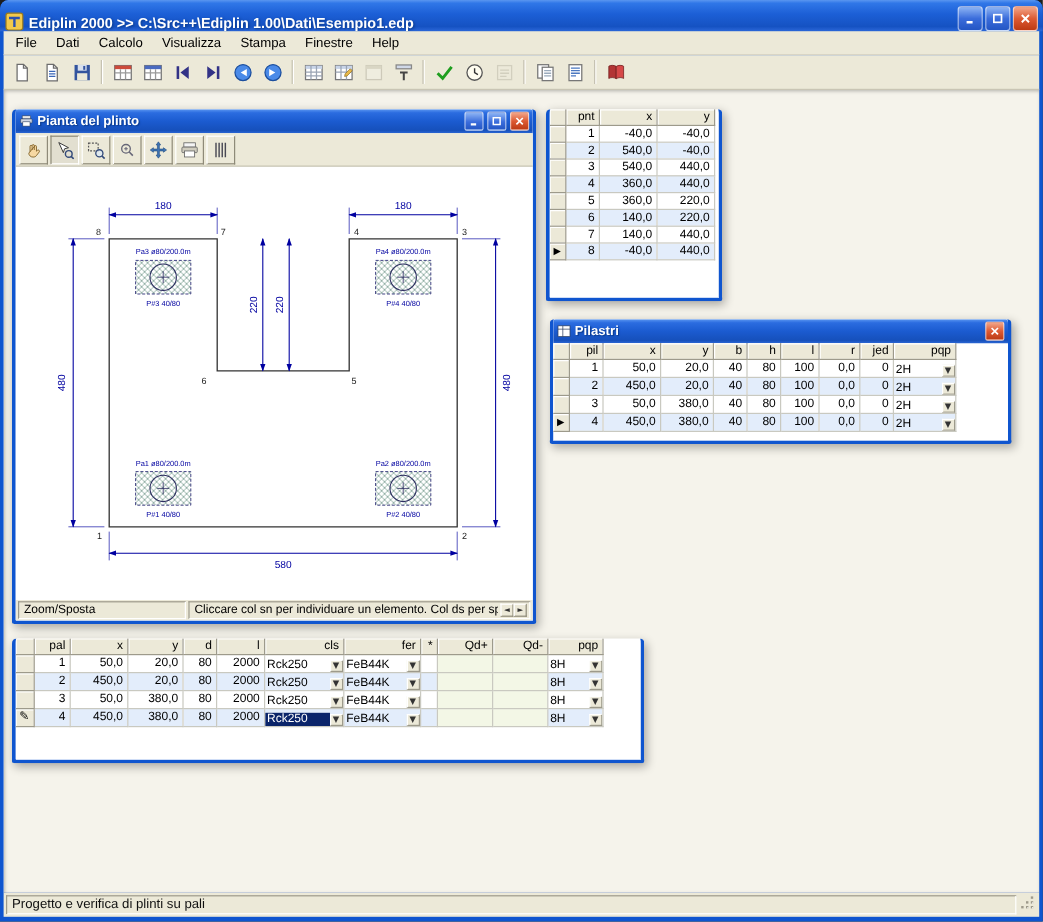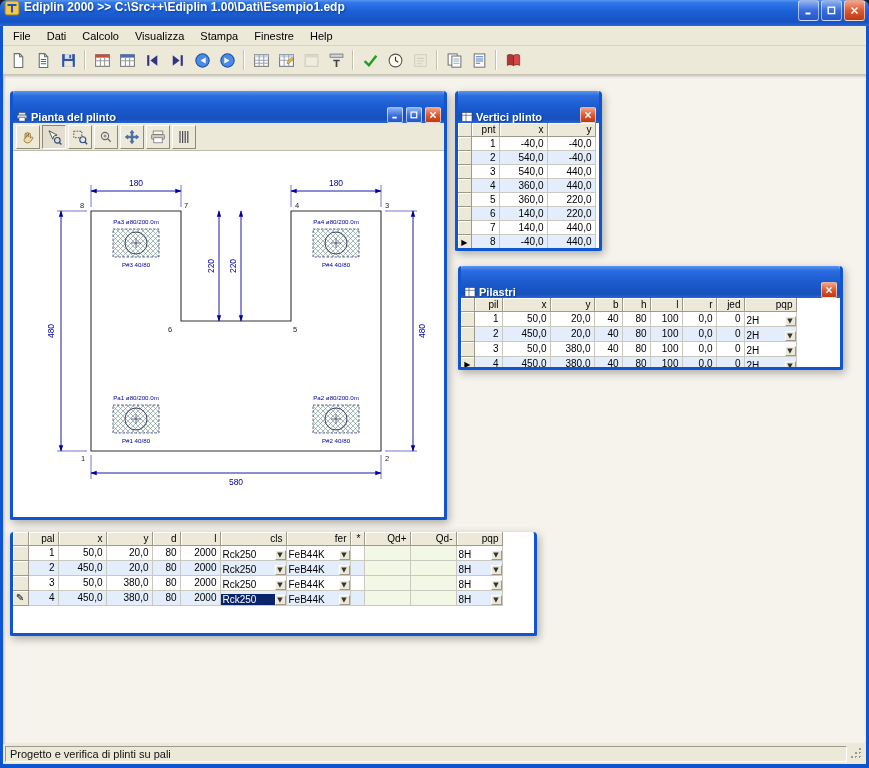--- a/index.html
+++ b/index.html
@@ -1,36 +1,36 @@
 <!DOCTYPE html>
 <html><head>
 <meta charset="utf-8">
 <style>
 *{margin:0;padding:0;box-sizing:border-box}
 html,body{width:869px;height:768px;overflow:hidden}
 body{background:#1e1e1e;font-family:"Liberation Sans","DejaVu Sans",sans-serif}
 .win{position:absolute;inset:0;display:flex;flex-direction:column;border-radius:7px 7px 0 0;overflow:hidden;background:#0f55cf;padding:0 3px 4px}
-.titlebar{flex:0 0 26px;background:linear-gradient(180deg,#5a96f0 0%,#3077e8 10%,#1c5fd6 45%,#1552c2 85%,#2b67d8 100%);display:flex;align-items:flex-start;gap:4px;padding:0 4px;margin:0 -3px;border-radius:7px 7px 0 0}
+.titlebar{flex:0 0 26px;background:linear-gradient(180deg,#5a96f0 0%,#3077e8 10%,#1c5fd6 45%,#1552c2 85%,#2b67d8 100%);display:flex;align-items:flex-end;gap:4px;padding:0 4px;margin:0 -3px;border-radius:7px 7px 0 0}
 .title-text{flex:1;color:#fff;font-weight:bold;font-size:12px;text-shadow:1px 1px 2px #0a3a8c;white-space:nowrap;overflow:hidden}
 .capbtns{display:flex;gap:2px}
 .cb{width:21px;height:21px;border-radius:3px;border:1px solid rgba(255,255,255,.55);display:flex;align-items:center;justify-content:center;background:linear-gradient(180deg,#8db4f4 0%,#3a6cdb 50%,#2456c4 100%)}
 .cb.close{background:linear-gradient(180deg,#f2a588 0%,#dd5a33 50%,#bc3a14 100%)}
 .menubar{flex:0 0 20px;background:#ece9d8;display:flex;align-items:center;padding-left:2px;border-bottom:1px solid #d9d5c5;font-size:11px}
 .mitem{padding:2px 8px;color:#000}
 .toolbar{flex:0 0 29px;background:#ece9d8;display:flex;align-items:center;gap:1px;padding:1px 3px;border-bottom:1px solid #c9c5b4}
 .tb{width:24px;height:24px;display:flex;align-items:center;justify-content:center;border:1px solid transparent;border-radius:2px}
 .tb.dis{opacity:.45}
 .tsep{width:2px;height:20px;border-left:1px solid #c6c2b2;border-right:1px solid #fff;margin:0 3px}
 .mdi{flex:1;position:relative;background:#f5f3eb;overflow:hidden;box-shadow:inset 1px 1px 3px rgba(0,0,0,.25)}
 .statusbar{flex:0 0 20px;background:#ece9d8;display:flex;align-items:center;gap:3px;padding:1px 2px}
 .spanel{flex:1;height:16px;border:1px solid;border-color:#9d9a8b #fff #fff #9d9a8b;font-size:11px;line-height:14px;padding:0 4px;color:#111;background:#ece9d8}
 .grip{width:14px;height:16px}
 
 .child{position:absolute;border:3px solid #0f55cf;border-top:none;border-radius:4px 4px 2px 2px;background:#fff;box-shadow:2px 3px 8px rgba(0,0,0,.3);overflow:hidden}
-.ctitle{height:32px;background:linear-gradient(180deg,#5a96f0 0%,#2b6ce0 15%,#1b5bd0 50%,#1650bb 88%,#2a66d4 100%);display:flex;align-items:flex-end;gap:3px;padding:0 3px;border-radius:2px 2px 0 0}
+.ctitle{height:20px;background:linear-gradient(180deg,#5a96f0 0%,#2b6ce0 15%,#1b5bd0 50%,#1650bb 88%,#2a66d4 100%);display:flex;align-items:center;gap:3px;padding:0 3px;border-radius:2px 2px 0 0}
 .ctext{flex:1;color:#fff;font-size:11px;font-weight:bold;text-shadow:1px 1px 1px #0a3a8c;white-space:nowrap;overflow:hidden}
 .ccb{width:16px;height:16px;border-radius:2px;border:1px solid rgba(255,255,255,.6);display:flex;align-items:center;justify-content:center;background:linear-gradient(180deg,#8db4f4,#3a6cdb 55%,#2456c4)}
 .ccb.close{background:linear-gradient(180deg,#f2a588,#dd5a33 50%,#bc3a14)}
 .cicon{display:flex}
 #w-pianta{left:7px;top:16px;width:437px;height:429px;display:flex;flex-direction:column}
 #w-vertici{left:452px;top:16px;width:147px;height:160px}
 #w-pilastri{left:455px;top:191px;width:385px;height:104px}
 #w-pali{left:7px;top:457px;width:527px;height:104px}
 .dtoolbar{flex:0 0 28px;background:#ece9d8;border-bottom:1px solid #c0bcab;display:flex;align-items:center;gap:2px;padding:1px 3px}
 .dtool{width:24px;height:24px;background:#ece9d8;border:1px solid;border-color:#fff #8e8a78 #8e8a78 #fff;display:flex;align-items:center;justify-content:center}
@@ -400,37 +400,33 @@
           <g>
             <text class="plbl" x="323" y="249">Pa2 ø80/200.0m</text>
             <rect class="prect" x="300" y="254" width="46" height="28"></rect>
             <circle class="pback" cx="323" cy="268" r="11"></circle>
               <circle class="pcirc" cx="323" cy="268" r="11"></circle>
             <path class="pcross" d="M318 268h10M323 263v10"></path>
             <text class="plbl" x="323" y="292">P#2 40/80</text>
           </g>
         </svg>
       </div>
+      <div class="cstatus">
+        <div class="cs1">Zoom/Sposta</div>
+        <div class="cs2">
+          <span class="hint">Cliccare col sn per individuare un elemento. Col ds per sp</span>
+          <span class="msc">
+            <span class="msb">◄</span>
+            <span class="msb">►</span>
+          </span>
+        </div>
+      </div>
     </div>
 
     <div class="child" id="w-vertici">
-      <div class="ctitle">
-        <span class="cicon">
-            <svg width="12" height="12" viewBox="0 0 12 12">
-              <rect x="1" y="1.5" width="10" height="9" fill="#fff" stroke="#2c3e60" stroke-width=".6"></rect>
-              <path d="M1 4.3h10M5 1.5v9" stroke="#2c3e60" stroke-width=".6"></path>
-            </svg>
-          </span>
-        <span class="ctext">Vertici plinto</span>
-        <span class="ccb close">
-            <svg width="8" height="8" viewBox="0 0 9 9">
-              <path d="M1.5 1.5l6 6M7.5 1.5l-6 6" stroke="#fff" stroke-width="1.6"></path>
-            </svg>
-          </span>
-      </div>
       <table class="dgrid v">
         <colgroup>
             <col style="width:13px">
             <col style="width:28px">
             <col style="width:48px">
             <col style="width:48px">
           </colgroup>
         <thead>
             <tr>
           <th class="sel"></th>

